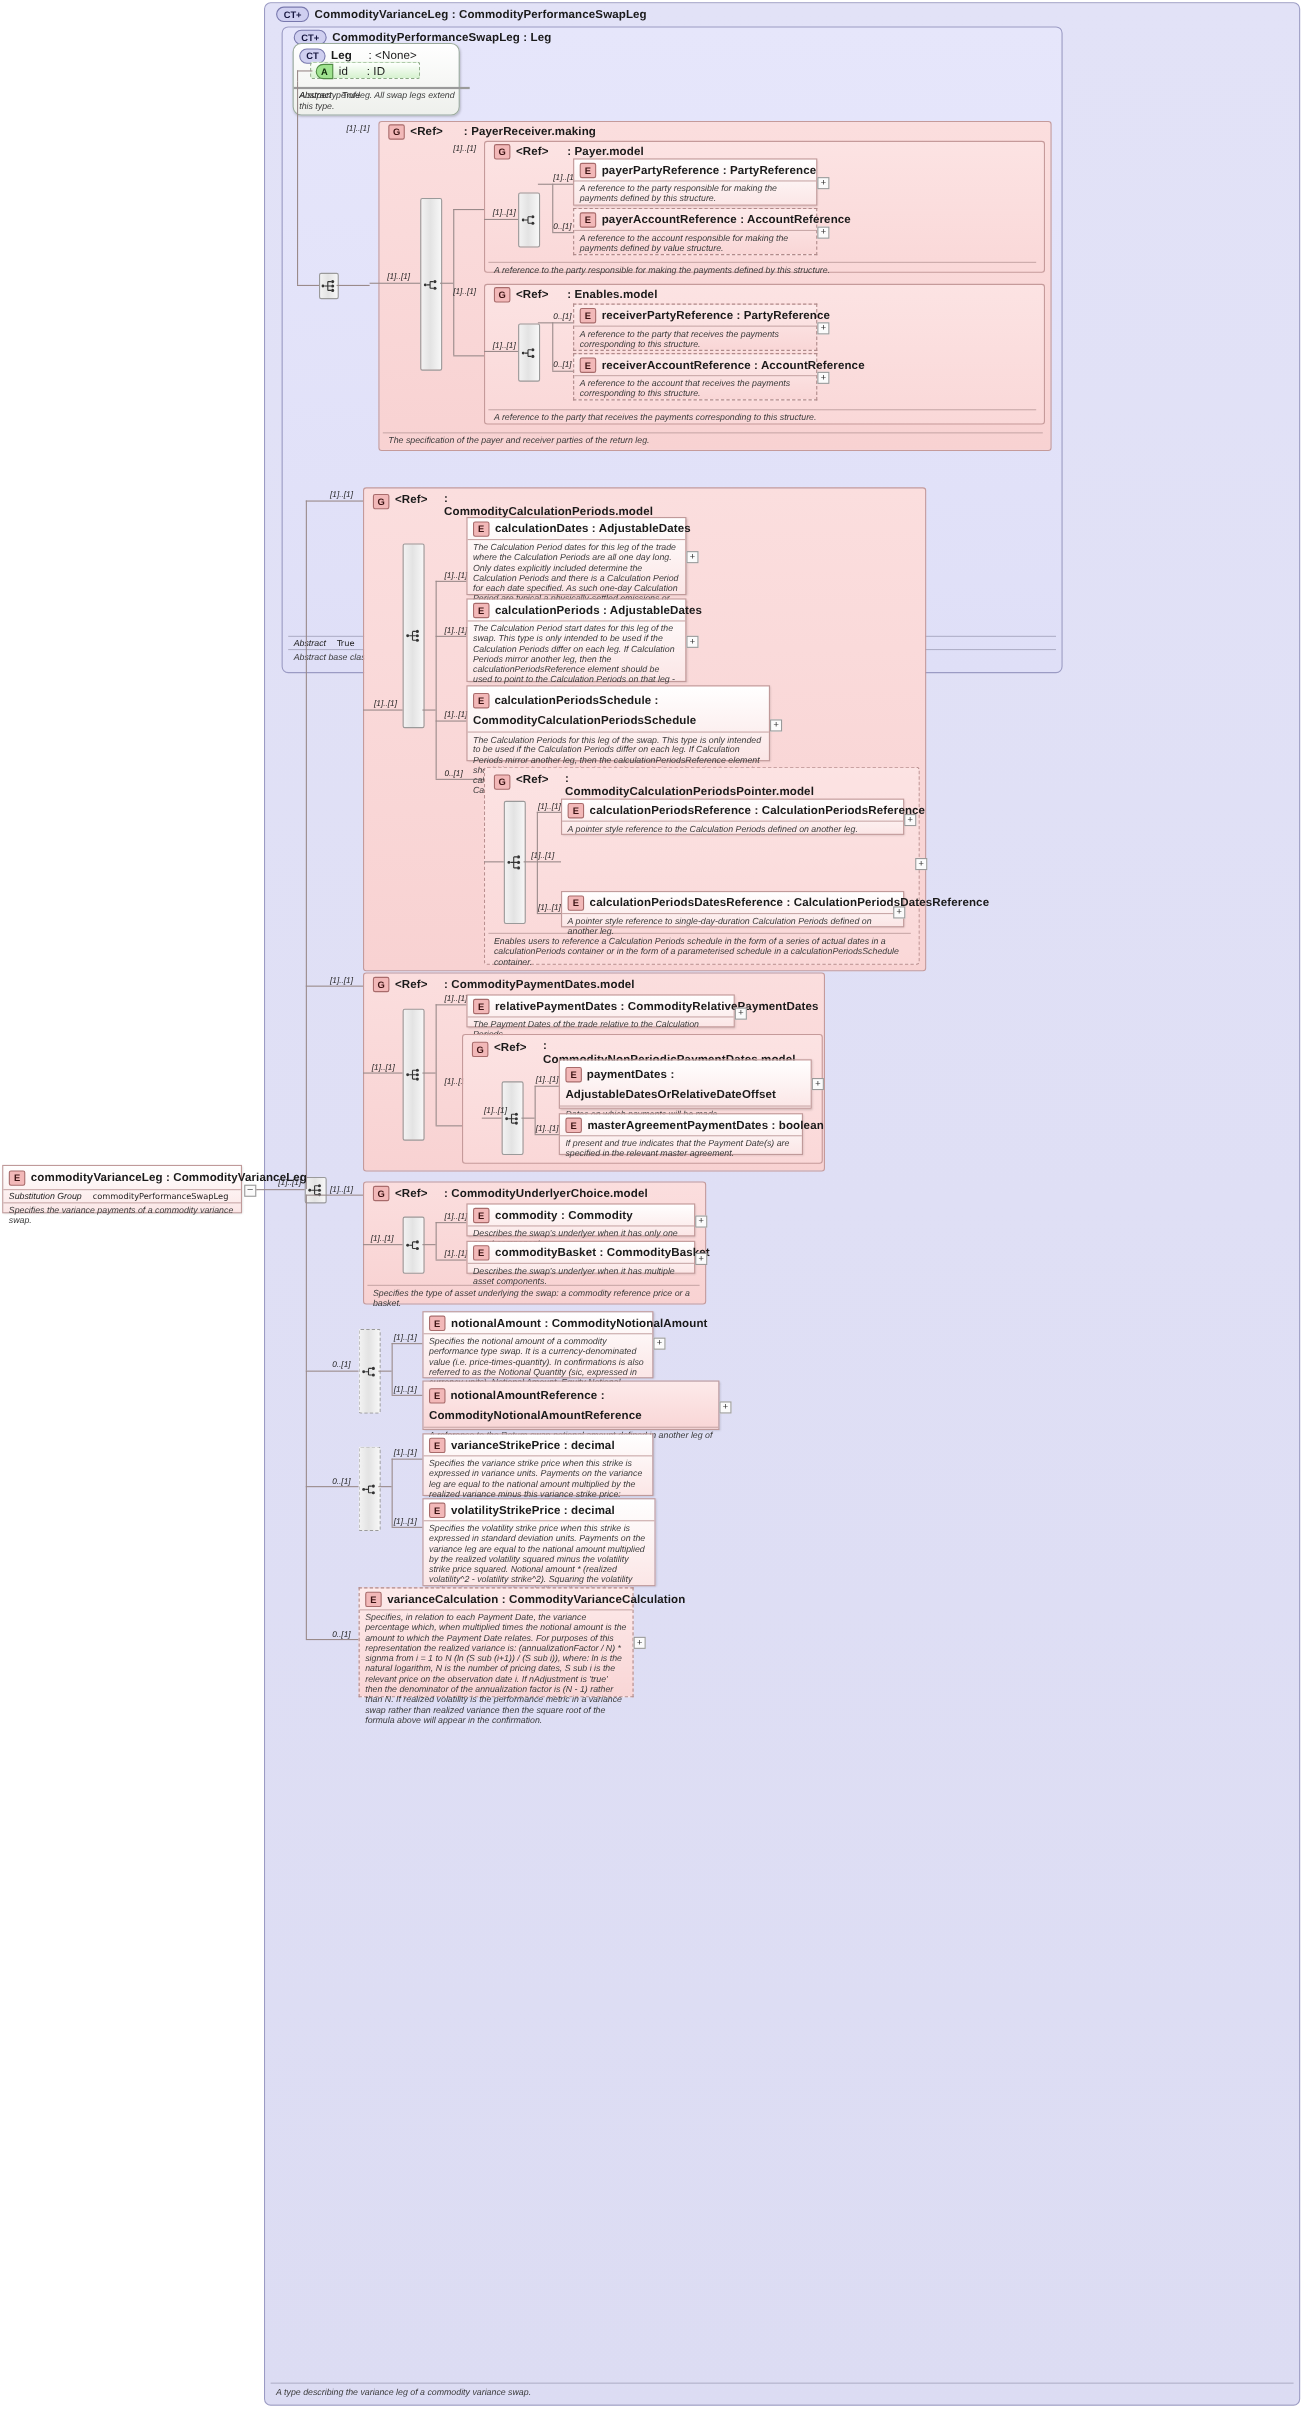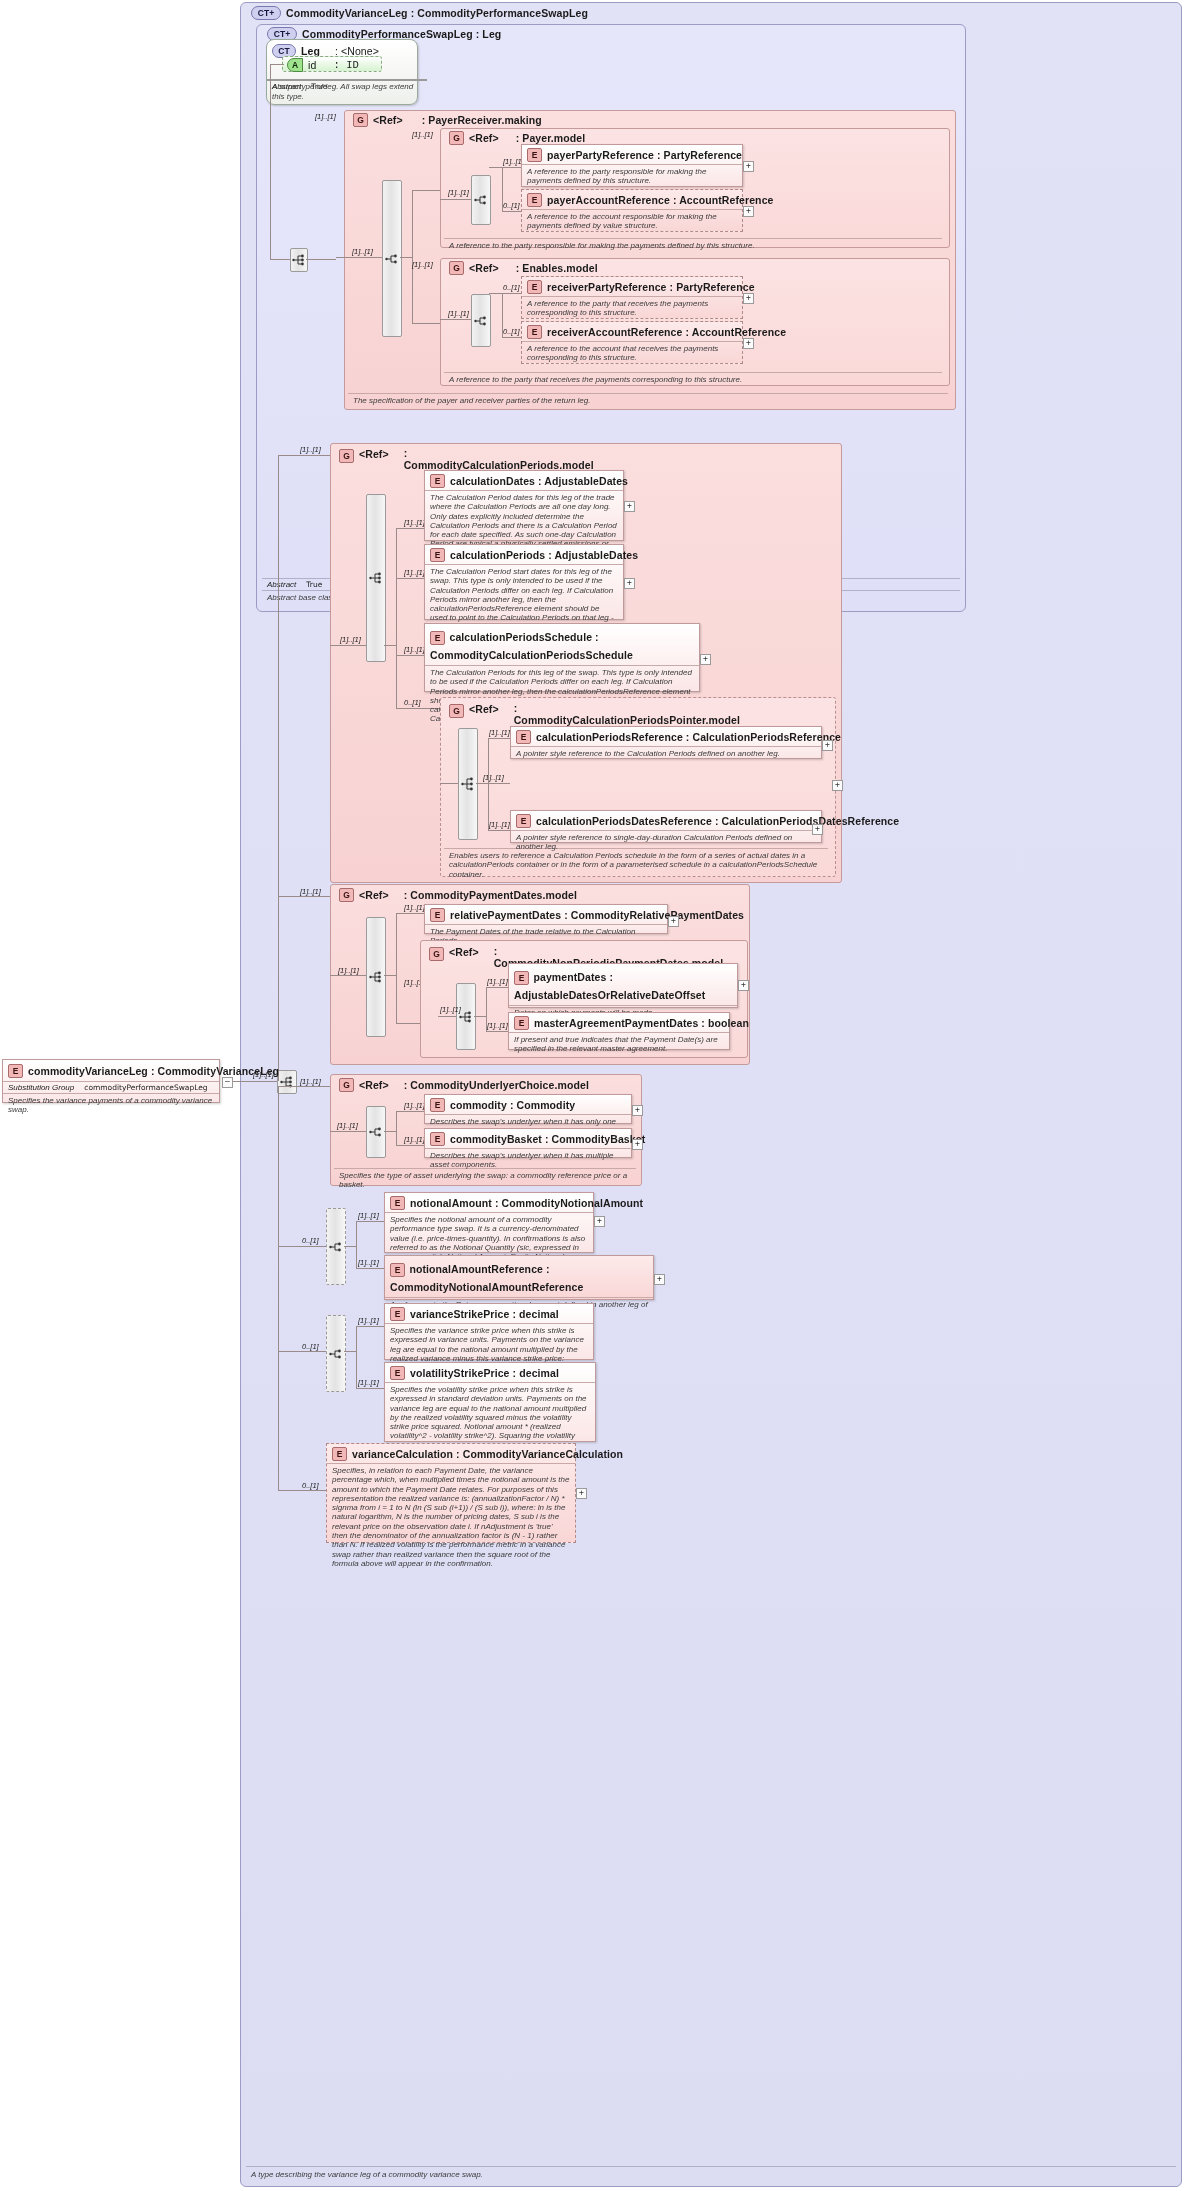--- a/index.html
+++ b/index.html
@@ -114,21 +114,21 @@
       <i>Abstract</i>
       <b>True</b>
     </div>
     <div class="doc" style="border-top:1px solid #9a9a9a;position:absolute;left:0;bottom:0;width:100%;">A supertype of leg. All swap legs extend this type.</div>
   </div>
 
   <div class="abs a-box" style="left:282px;top:56px;width:100px;height:16px;">
     <div class="hdr" style="padding:1px 4px;">
       <span class="ico A">A</span>
       <span class="title" style="font-weight:normal;">id</span>
-      <span class="title" style="font-weight:normal;margin-left:12px;font-family:Liberation Mono, monospace;">: ID</span>
+      <span class="title" style="font-weight:normal;margin-left:12px;">: ID</span>
     </div>
   </div>
   <div class="ln h" style="left:270px;top:64px;width:14px;"></div>
   <div class="ln v" style="left:270px;top:64px;height:10px;"></div>
 
   <div class="comp" style="left:290px;top:248px;width:16px;height:22px;">
     <svg width="14" height="14" viewBox="0 0 14 14">
       <circle cx="1.6" cy="7" r="1.3" fill="#333"></circle>
       <path d="M3 7 H6 M6 3 V11 M6 3 H9 M6 7 H9 M6 11 H9" stroke="#333" stroke-width="1" fill="none"></path>
       <circle cx="10.4" cy="3" r="1.4" fill="#333"></circle>

